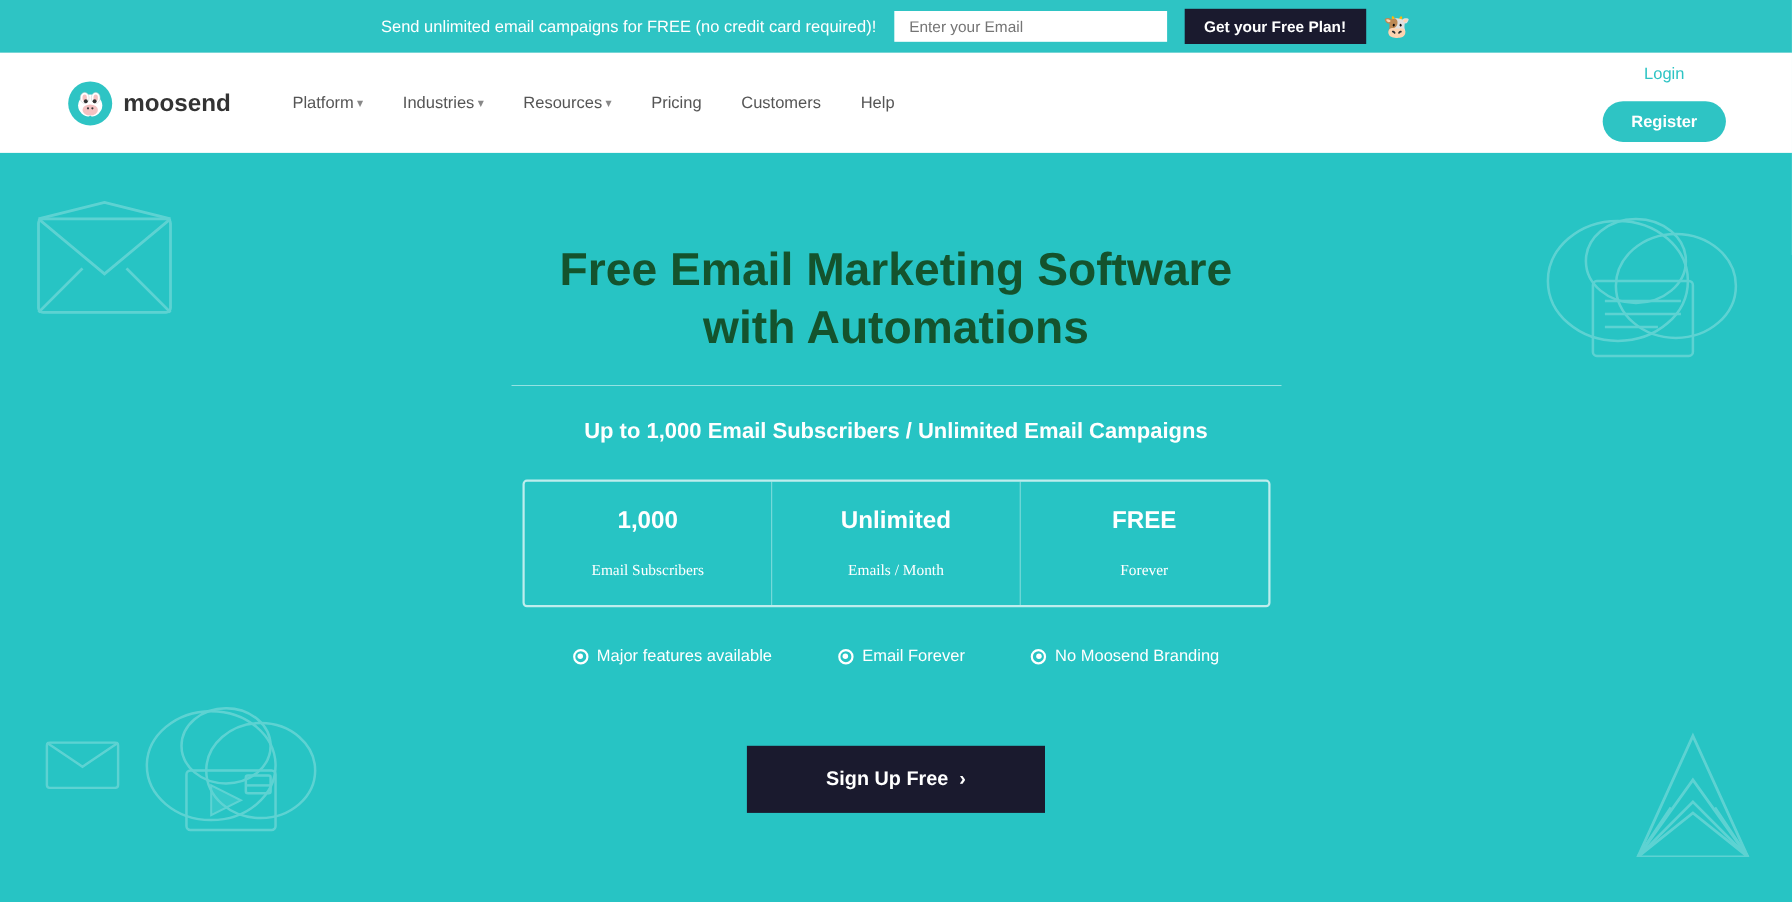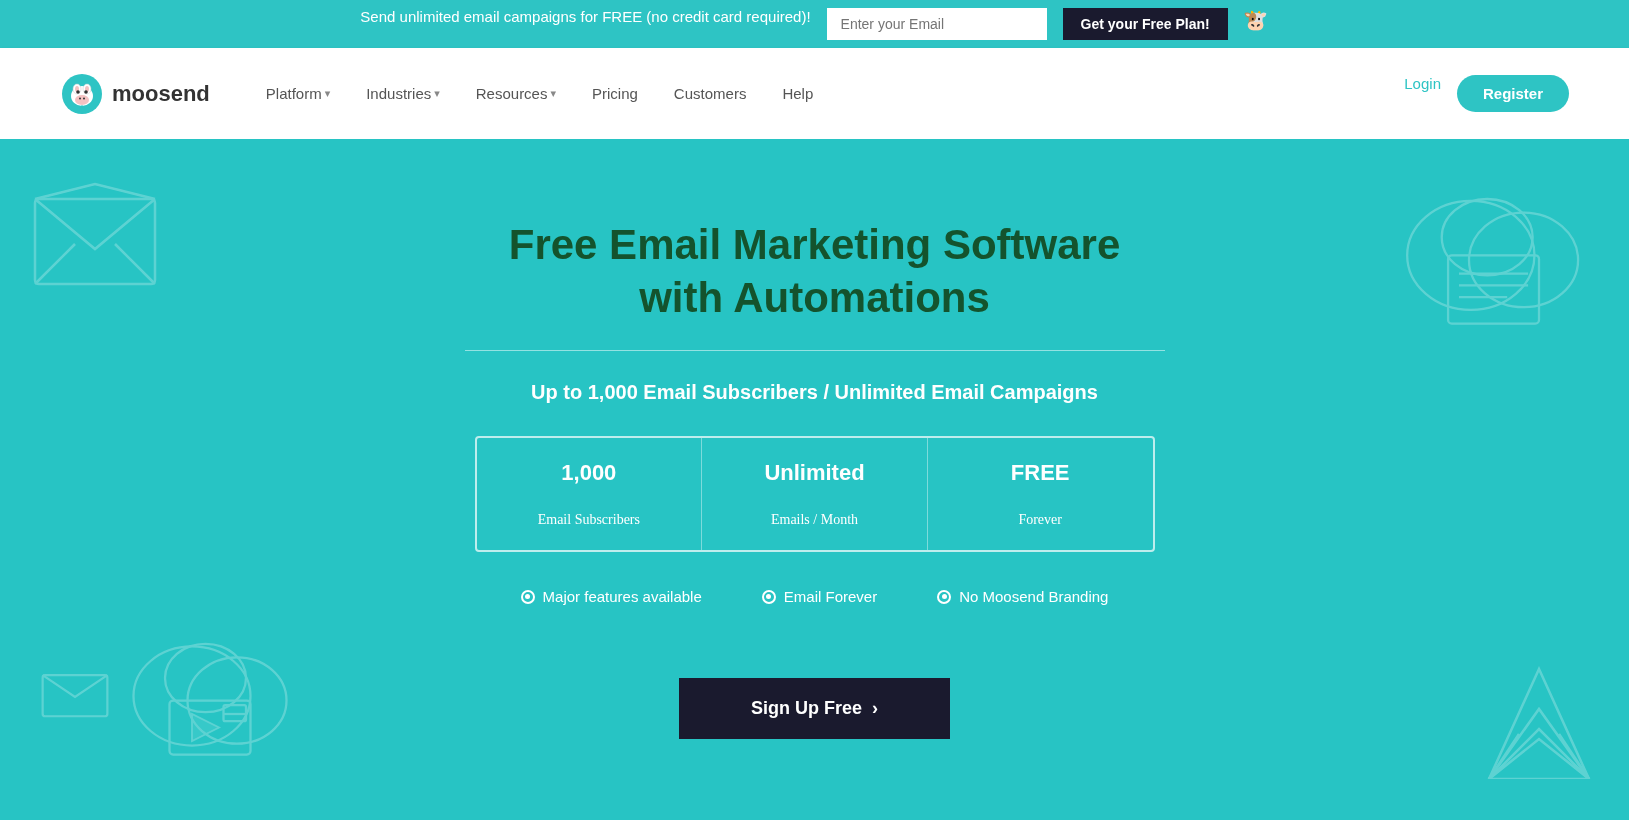--- a/index.html
+++ b/index.html
@@ -2,37 +2,38 @@
 <html><head>
   <meta charset="utf-8">
   <style>
     * { margin: 0; padding: 0; box-sizing: border-box; }
     body { font-family: 'Arial', sans-serif; width: 1629px; overflow-x: hidden; }
 
     
     .top-banner {
       background-color: #2ec4c4;
       display: flex;
+      align-items: center;
       justify-content: center;
       padding: 8px 20px;
       gap: 16px;
       min-height: 40px;
     }
     .top-banner-text {
       color: white;
       font-size: 15px;
       font-weight: 500;
       white-space: nowrap;
     }
     .top-banner-input {
       border: none;
       outline: none;
       padding: 6px 14px;
       font-size: 14px;
-      width: 220px;
+      width: 248px;
       color: #999;
       background: white;
     }
     .top-banner-btn {
       background-color: #1a1a2e;
       color: white;
       border: none;
       padding: 8px 18px;
       font-size: 14px;
       font-weight: 600;
@@ -81,22 +82,23 @@
       cursor: pointer;
       text-decoration: none;
       display: flex;
       align-items: center;
       gap: 3px;
       white-space: nowrap;
     }
     .nav-item .arrow { font-size: 11px; color: #888; }
     .nav-right {
       display: flex;
-      align-items: flex-start;
+      align-items: center;
       gap: 16px;
+      flex-direction: column;
     }
     .login-link {
       color: #2ec4c4;
       font-size: 15px;
       cursor: pointer;
       font-weight: 500;
     }
     .register-btn {
       background-color: #2ec4c4;
       color: white;

